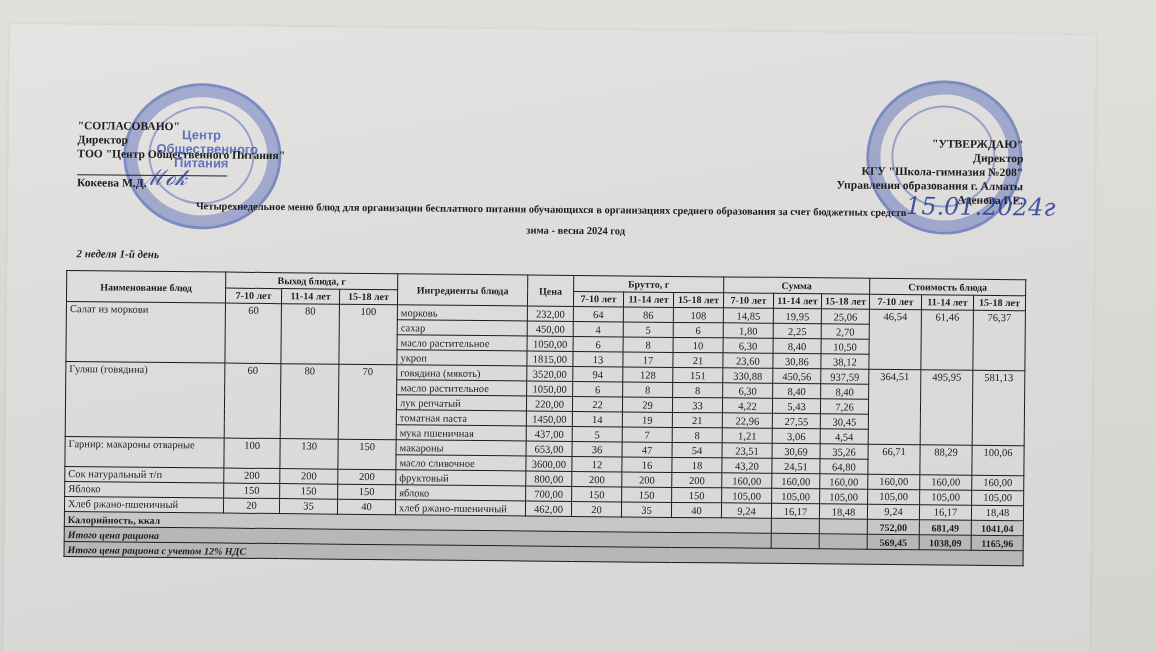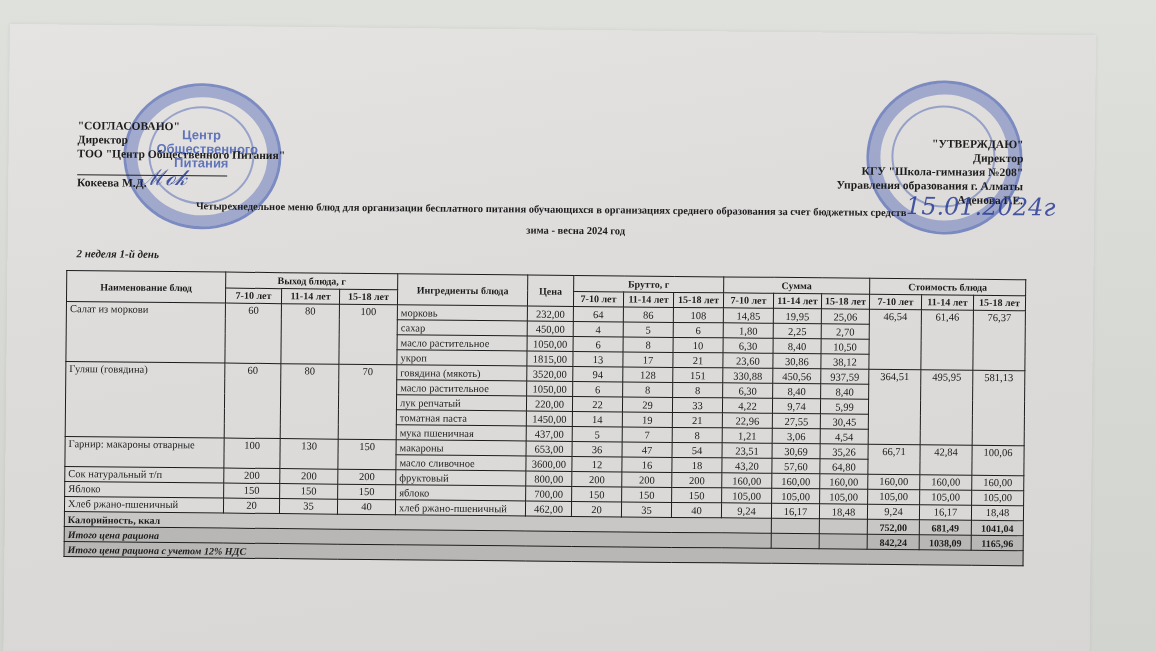--- a/index.html
+++ b/index.html
@@ -187,22 +187,22 @@
           <td class="c">8,40</td>
           <td class="c">8,40</td>
         </tr>
         <tr>
           <td>лук репчатый</td>
           <td class="r">220,00</td>
           <td class="c">22</td>
           <td class="c">29</td>
           <td class="c">33</td>
           <td class="c">4,22</td>
-          <td class="c">9,74</td>
-          <td class="c">5,99</td>
+          <td class="c">5,43</td>
+          <td class="c">7,26</td>
         </tr>
         <tr>
           <td>томатная паста</td>
           <td class="r">1450,00</td>
           <td class="c">14</td>
           <td class="c">19</td>
           <td class="c">21</td>
           <td class="c">22,96</td>
           <td class="c">27,55</td>
           <td class="c">30,45</td>
@@ -224,31 +224,31 @@
           <td rowspan="2" class="c vt">150</td>
           <td>макароны</td>
           <td class="r">653,00</td>
           <td class="c">36</td>
           <td class="c">47</td>
           <td class="c">54</td>
           <td class="c">23,51</td>
           <td class="c">30,69</td>
           <td class="c">35,26</td>
           <td rowspan="2" class="c vt">66,71</td>
-          <td rowspan="2" class="c vt">42,84</td>
+          <td rowspan="2" class="c vt">88,29</td>
           <td rowspan="2" class="c vt">100,06</td>
         </tr>
         <tr>
           <td>масло сливочное</td>
           <td class="r">3600,00</td>
           <td class="c">12</td>
           <td class="c">16</td>
           <td class="c">18</td>
           <td class="c">43,20</td>
-          <td class="c">57,60</td>
+          <td class="c">24,51</td>
           <td class="c">64,80</td>
         </tr>
         <tr>
           <td rowspan="1" class="vt">Сок натуральный т/п</td>
           <td rowspan="1" class="c vt">200</td>
           <td rowspan="1" class="c vt">200</td>
           <td rowspan="1" class="c vt">200</td>
           <td>фруктовый</td>
           <td class="r">800,00</td>
           <td class="c">200</td>
@@ -302,21 +302,21 @@
       <td></td>
       <td></td>
       <td class="r">752,00</td>
       <td class="r">681,49</td>
       <td class="r">1041,04</td>
     </tr>
     <tr class="summary">
       <td colspan="10" class="lbl">Итого цена рациона</td>
       <td></td>
       <td></td>
-      <td class="r">842,24</td>
+      <td class="r">569,45</td>
       <td class="r">1038,09</td>
       <td class="r">1165,96</td>
     </tr>
     <tr class="summary">
       <td colspan="15" class="lbl">Итого цена рациона с учетом 12% НДС</td>
     </tr>
   </tbody>
     </table>
 </div>
 

